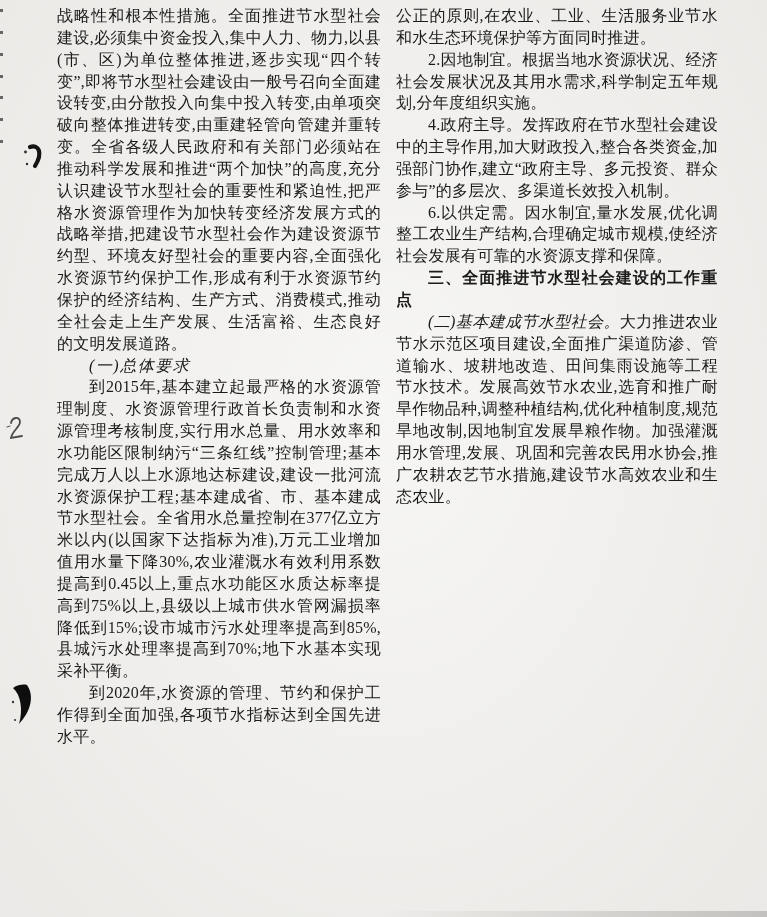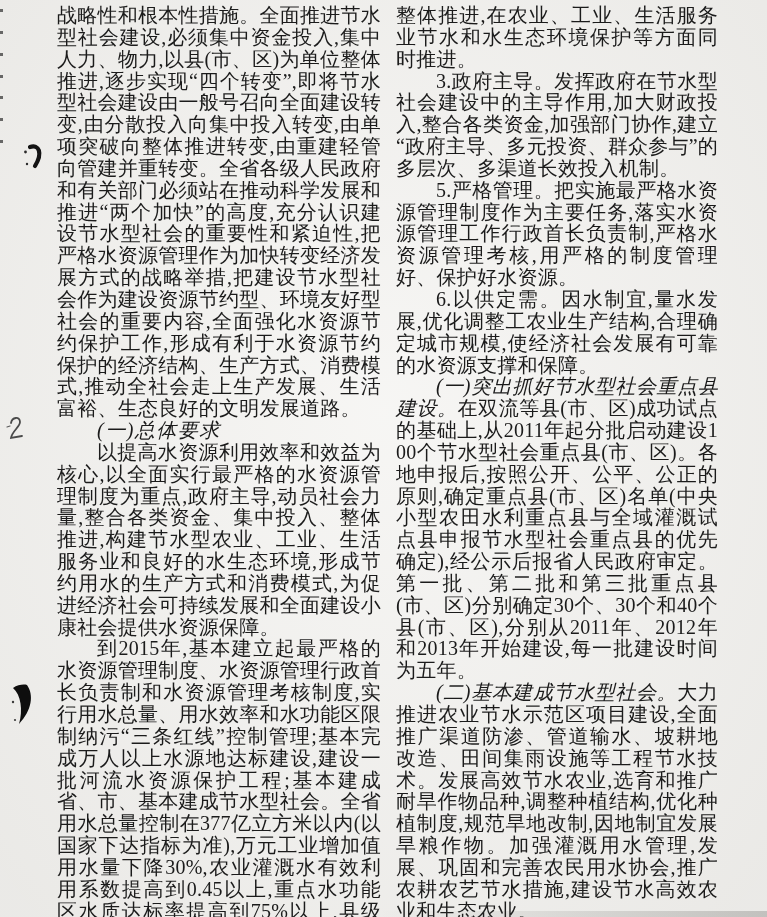--- a/index.html
+++ b/index.html
@@ -21,21 +21,21 @@
     position: absolute;
     top: 5px;
     left: 57px;
     display: flex;
     gap: 15px;
   }
   .col { width: 324px; }
   .col-right { width: 322px; }
   p.para {
     margin: 0;
-    font-size: 20px;
+    font-size: 16px;
     line-height: 21.84px;
     letter-spacing: 0.25px;
     text-align: justify;
     text-indent: 2em;
     word-break: break-all;
   }
   p.noindent { text-indent: 0; }
   p.heading {
     font-family: "Liberation Sans", "DejaVu Sans", sans-serif;
     font-weight: 700;
@@ -96,27 +96,26 @@
     <path d="M17 3 C24 13 22 28 9 42 C13 28 11 13 3 6 C8 2.5 14 2 17 3 Z" fill="#0e0e0e"></path>
     <circle cx="3" cy="20" r="1.2" fill="#3a3a3a"></circle>
     <circle cx="5" cy="38" r="1.1" fill="#3a3a3a"></circle>
   </svg>
 </span>
 
 <div class="page-inner">
   <div class="col">
       <p class="para body noindent">战略性和根本性措施。全面推进节水型社会建设,必须集中资金投入,集中人力、物力,以县(市、区)为单位整体推进,逐步实现“四个转变”,即将节水型社会建设由一般号召向全面建设转变,由分散投入向集中投入转变,由单项突破向整体推进转变,由重建轻管向管建并重转变。全省各级人民政府和有关部门必须站在推动科学发展和推进“两个加快”的高度,充分认识建设节水型社会的重要性和紧迫性,把严格水资源管理作为加快转变经济发展方式的战略举措,把建设节水型社会作为建设资源节约型、环境友好型社会的重要内容,全面强化水资源节约保护工作,形成有利于水资源节约保护的经济结构、生产方式、消费模式,推动全社会走上生产发展、生活富裕、生态良好的文明发展道路。</p>
       <p class="para subheading">(一)总体要求</p>
-      <p class="para body">以提高水资源利用效率和效益为核心,以全面实行最严格的水资源管理制度为重点,政府主导,动员社会力量,整合各类资金、集中投入、整体推进,构建节水型农业、工业、生活服务业和良好的水生态环境,形成节约用水的生产方式和消费模式,为促进经济社会可持续发展和全面建设小康社会提供水资源保障。</p>
       <p class="para body">到2015年,基本建立起最严格的水资源管理制度、水资源管理行政首长负责制和水资源管理考核制度,实行用水总量、用水效率和水功能区限制纳污“三条红线”控制管理;基本完成万人以上水源地达标建设,建设一批河流水资源保护工程;基本建成省、市、基本建成节水型社会。全省用水总量控制在377亿立方米以内(以国家下达指标为准),万元工业增加值用水量下降30%,农业灌溉水有效利用系数提高到0.45以上,重点水功能区水质达标率提高到75%以上,县级以上城市供水管网漏损率降低到15%;设市城市污水处理率提高到85%,县城污水处理率提高到70%;地下水基本实现采补平衡。</p>
       <p class="para body">到2020年,水资源的管理、节约和保护工作得到全面加强,各项节水指标达到全国先进水平。</p>
     </div>
   <div class="col col-right">
-      <p class="para body noindent">整体推进,在农业、工业、生活服务业节水和水生态环境保护等方面同时推进。</p>
-      <p class="para body">3.政府主导。发挥政府在节水型社会建设中的主导作用,加大财政投入,整合各类资金,加强部门协作,建立“政府主导、多元投资、群众参与”的多层次、多渠道长效投入机制。</p>
-      <p class="para body">5.严格管理。把实施最严格水资源管理制度作为主要任务,落实水资源管理工作行政首长负责制,严格水资源管理考核,用严格的制度管理好、保护好水资源。</p>
+      <p class="para body noindent">公正的原则,在农业、工业、生活服务业节水和水生态环境保护等方面同时推进。</p>
+      <p class="para body">2.因地制宜。根据当地水资源状况、经济社会发展状况及其用水需求,科学制定五年规划,分年度组织实施。</p>
+      <p class="para body">4.政府主导。发挥政府在节水型社会建设中的主导作用,加大财政投入,整合各类资金,加强部门协作,建立“政府主导、多元投资、群众参与”的多层次、多渠道长效投入机制。</p>
       <p class="para body">6.以供定需。因水制宜,量水发展,优化调整工农业生产结构,合理确定城市规模,使经济社会发展有可靠的水资源支撑和保障。</p>
-      <p class="para body"><span class="lead">(一)突出抓好节水型社会重点县建设。</span>在双流等县(市、区)成功试点的基础上,从2011年起分批启动建设100个节水型社会重点县(市、区)。各地申报后,按照公开、公平、公正的原则,确定重点县(市、区)名单(中央小型农田水利重点县与全域灌溉试点县申报节水型社会重点县的优先确定),经公示后报省人民政府审定。第一批、第二批和第三批重点县(市、区)分别确定30个、30个和40个县(市、区),分别从2011年、2012年和2013年开始建设,每一批建设时间为五年。</p>
+      <p class="para heading">三、全面推进节水型社会建设的工作重点</p>
       <p class="para body"><span class="lead">(二)基本建成节水型社会。</span>大力推进农业节水示范区项目建设,全面推广渠道防渗、管道输水、坡耕地改造、田间集雨设施等工程节水技术。发展高效节水农业,选育和推广耐旱作物品种,调整种植结构,优化种植制度,规范旱地改制,因地制宜发展旱粮作物。加强灌溉用水管理,发展、巩固和完善农民用水协会,推广农耕农艺节水措施,建设节水高效农业和生态农业。</p>
     </div>
 </div>
 
 <div class="bottom-smear"></div>
 
 </body></html>

